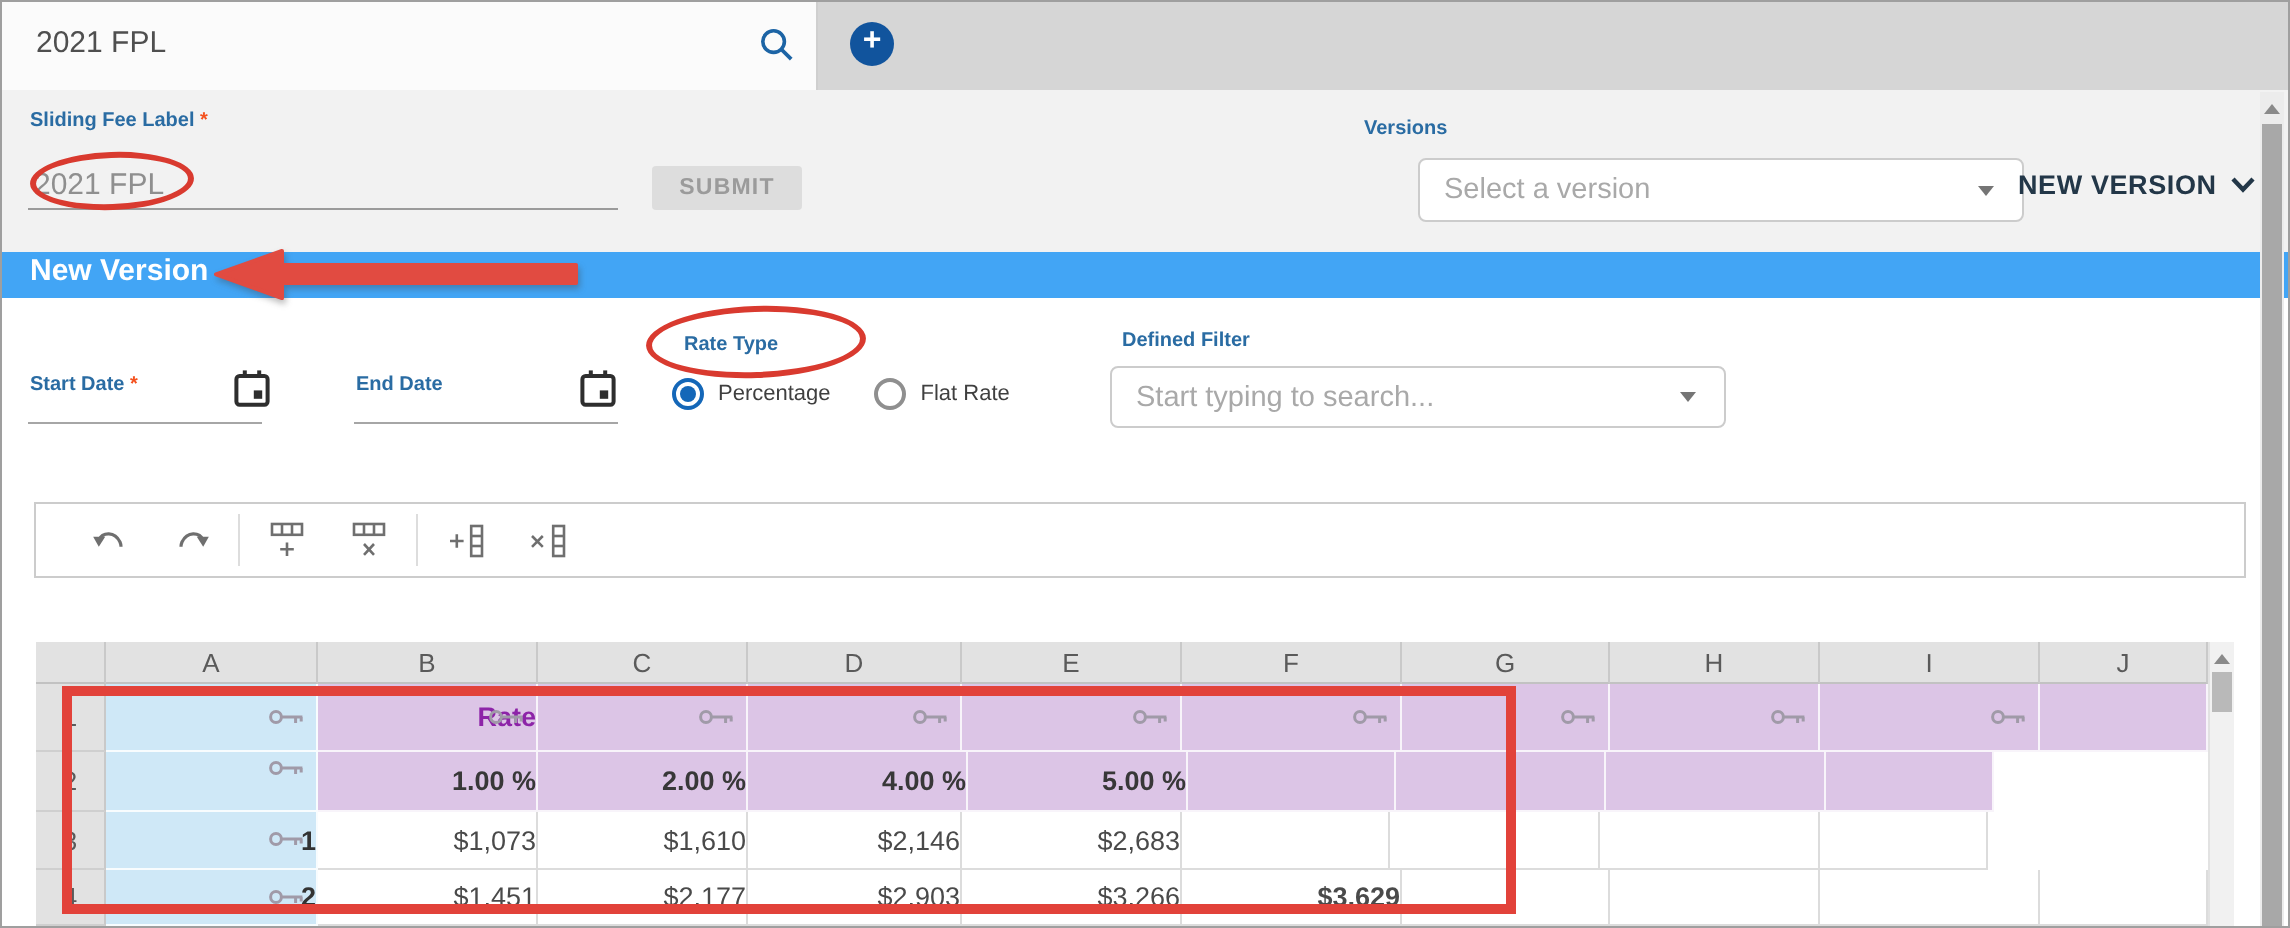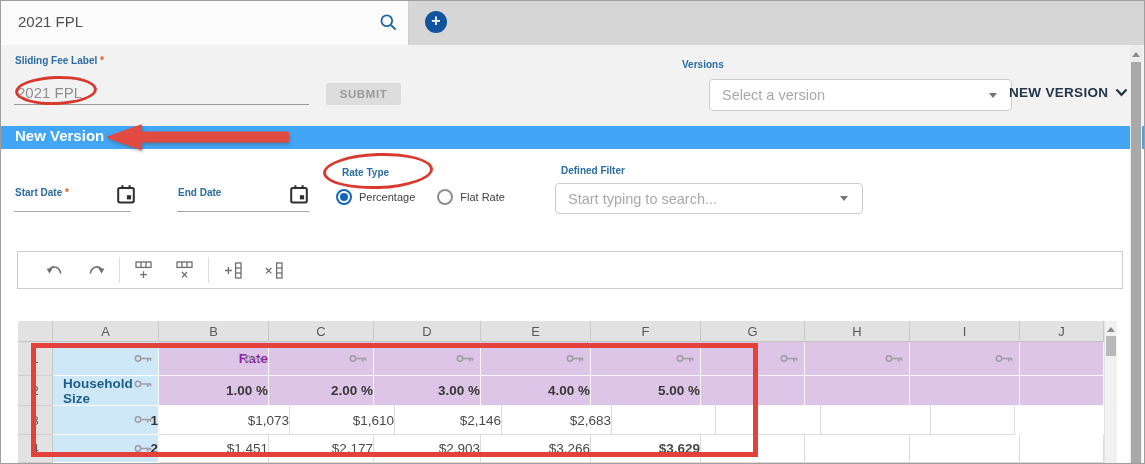--- a/index.html
+++ b/index.html
@@ -322,34 +322,30 @@
               <path d="M6.8 5 H17.2 M13.8 5 V8 M16.6 5 V7.3" fill="none" stroke="#a09aa8" stroke-width="1.5"></path>
             </svg></span>
         </div>
         <div class="cell bg-purple" style="width: 84px; height: 34px;">
           <span></span>
         </div>
       </div>
       <div class="grid-row">
         <div class="rncell" style="width: 35px; height: 30px;">2</div>
         <div class="cell bg-blue hh" style="width: 106px; height: 30px;">
-          <span>Household Size</span>
           <span class="key-icon key-top"><svg width="19" height="10" viewBox="0 0 19 10">
               <circle cx="4" cy="5" r="2.7" fill="none" stroke="#a09aa8" stroke-width="1.5"></circle>
               <path d="M6.8 5 H17.2 M13.8 5 V8 M16.6 5 V7.3" fill="none" stroke="#a09aa8" stroke-width="1.5"></path>
             </svg></span>
         </div>
         <div class="cell bg-purple pct" style="width: 110px; height: 30px;">
           <span>1.00 %</span>
         </div>
         <div class="cell bg-purple pct" style="width: 105px; height: 30px;">
           <span>2.00 %</span>
-        </div>
-        <div class="cell bg-purple pct" style="width: 107px; height: 30px;">
-          <span>3.00 %</span>
         </div>
         <div class="cell bg-purple pct" style="width: 110px; height: 30px;">
           <span>4.00 %</span>
         </div>
         <div class="cell bg-purple pct" style="width: 110px; height: 30px;">
           <span>5.00 %</span>
         </div>
         <div class="cell bg-purple" style="width: 104px; height: 30px;">
           <span></span>
         </div>
@@ -365,21 +361,21 @@
       </div>
       <div class="grid-row">
         <div class="rncell" style="width: 35px; height: 29px;">3</div>
         <div class="cell bg-blue rowhead" style="width: 106px; height: 29px;">
           <span>1</span>
           <span class="key-icon"><svg width="19" height="10" viewBox="0 0 19 10">
               <circle cx="4" cy="5" r="2.7" fill="none" stroke="#a09aa8" stroke-width="1.5"></circle>
               <path d="M6.8 5 H17.2 M13.8 5 V8 M16.6 5 V7.3" fill="none" stroke="#a09aa8" stroke-width="1.5"></path>
             </svg></span>
         </div>
-        <div class="cell" style="width: 131px; height: 29px;">
+        <div class="cell" style="width: 110px; height: 29px;">
           <span>$1,073</span>
         </div>
         <div class="cell" style="width: 105px; height: 29px;">
           <span>$1,610</span>
         </div>
         <div class="cell" style="width: 107px; height: 29px;">
           <span>$2,146</span>
         </div>
         <div class="cell" style="width: 110px; height: 29px;">
           <span>$2,683</span>

